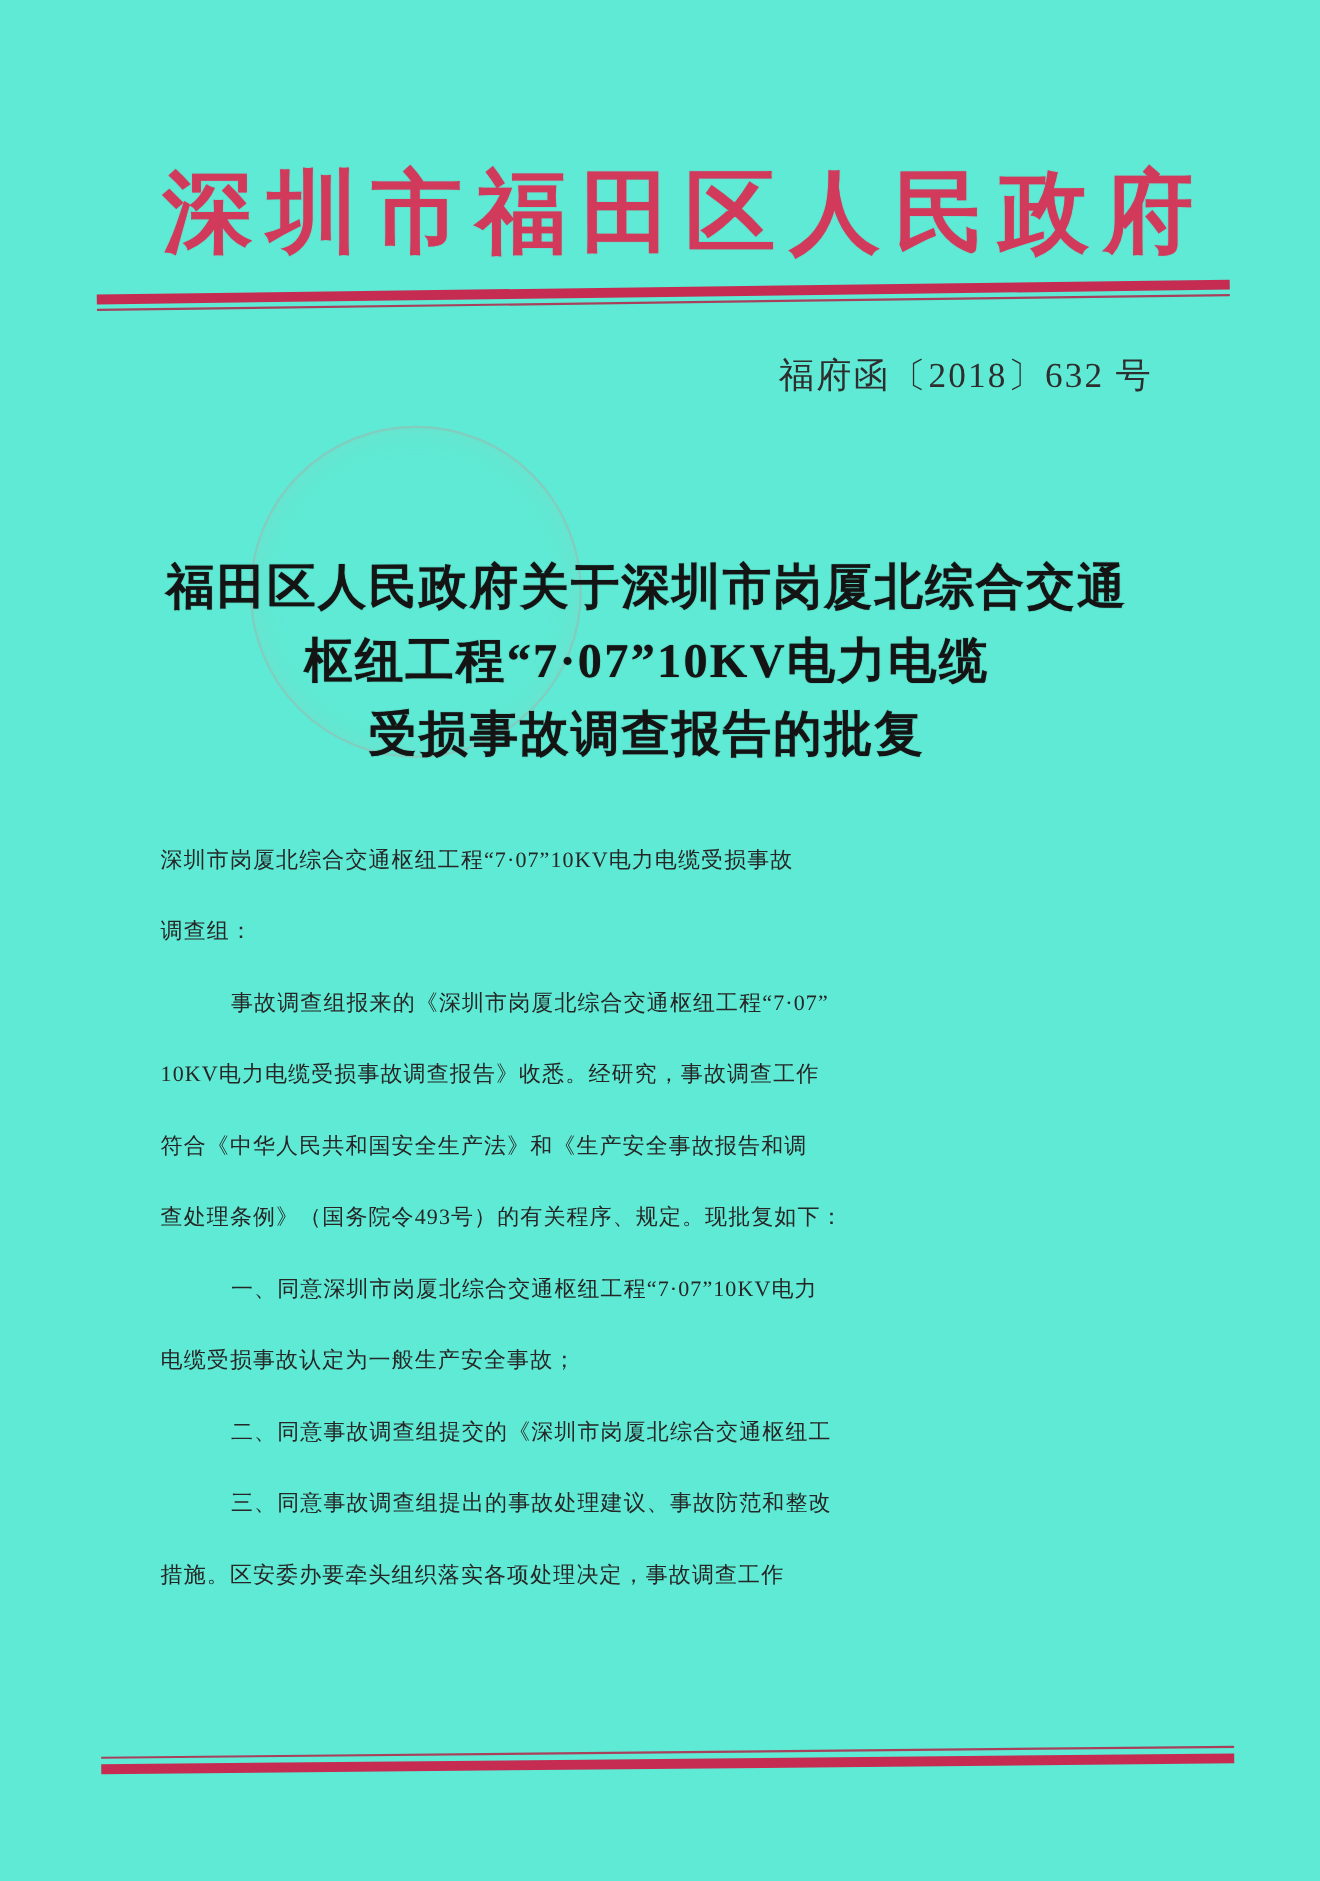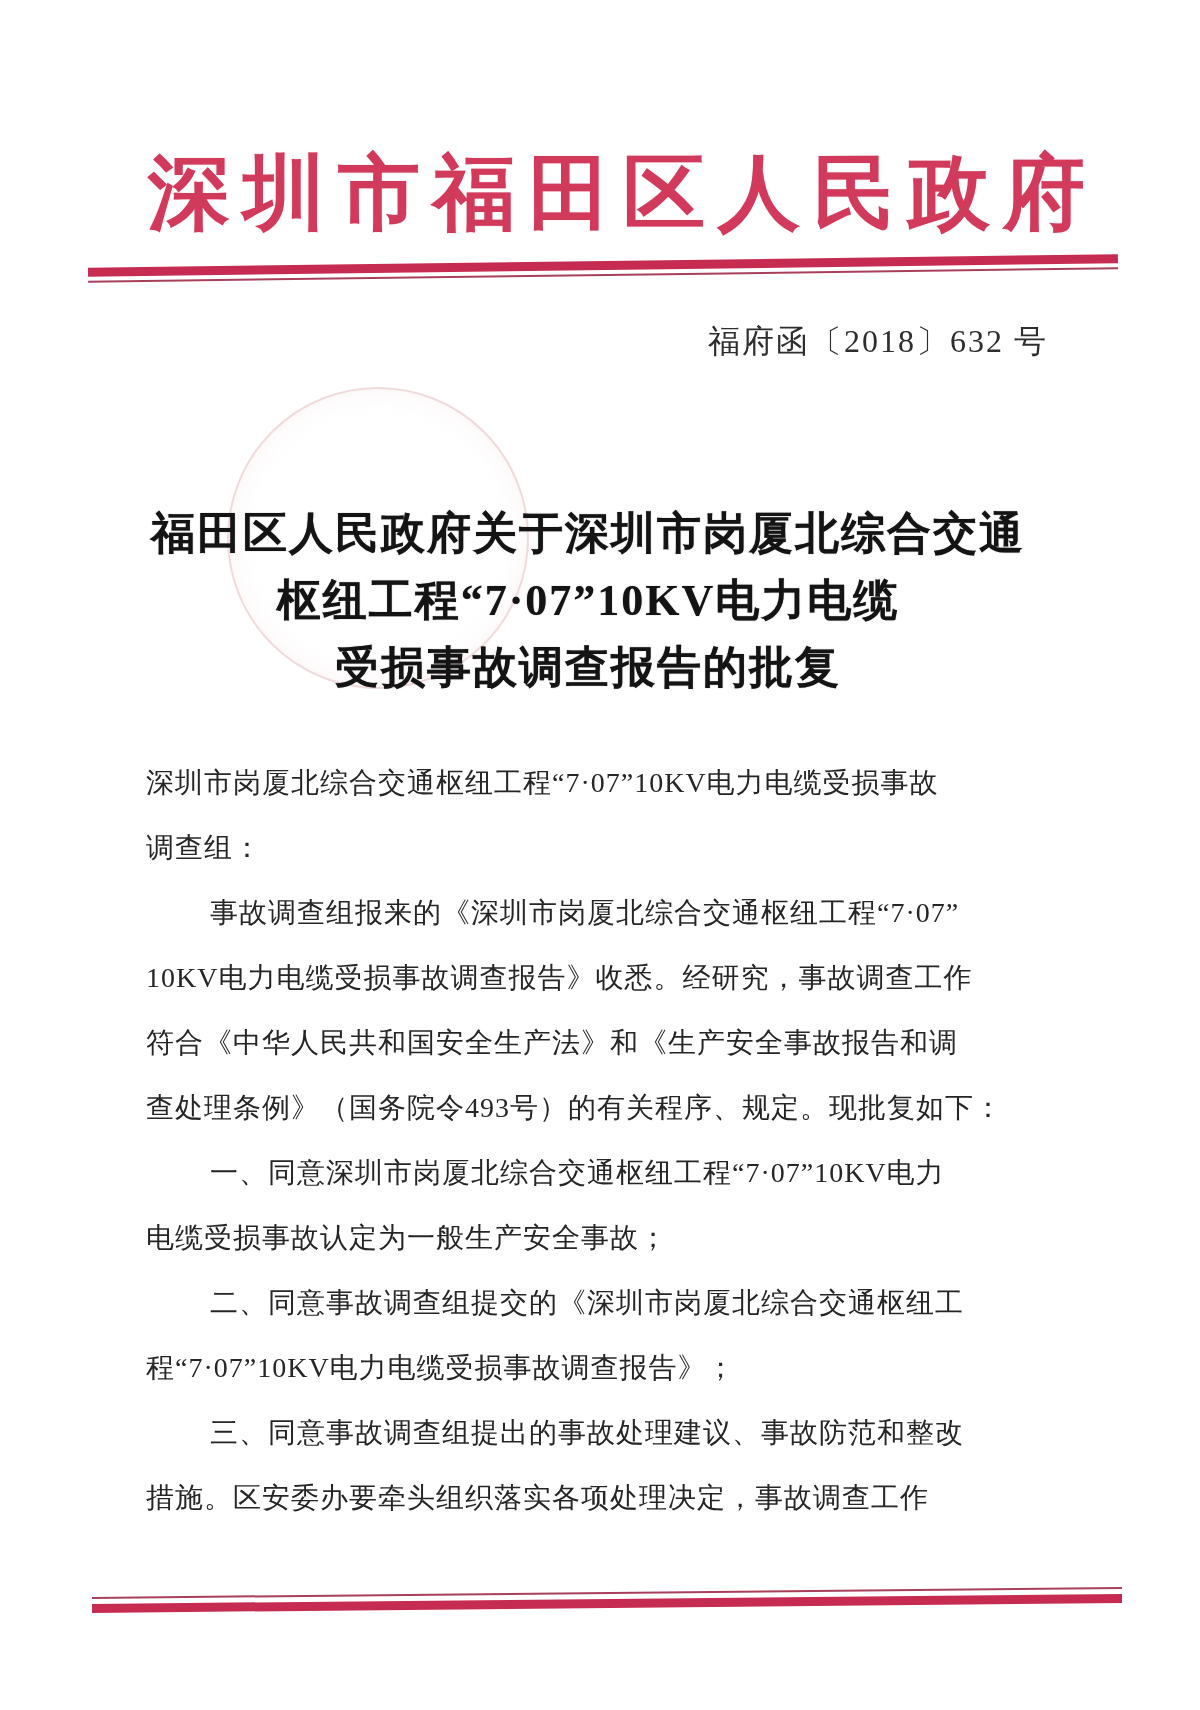--- a/index.html
+++ b/index.html
@@ -5,21 +5,21 @@
   :root{
     --accent:#d23a5c;
     --accent-strong:#c62b52;
     --accent-thin:#a8405c;
   }
   html,body{margin:0;padding:0;background:#e9e9e9;}
   .page{
     position:relative;
     width:1200px;height:1710px;
     margin:0 auto;
-    background:#ffffff;
+    background:#5eead4;
     overflow:hidden;
     font-family:"Liberation Serif","DejaVu Serif",serif;
   }
 
   
   .letterhead{
     position:absolute;top:150px;left:148px;
     font-size:82px;line-height:1.08;
     font-weight:900;color:var(--accent);
     letter-spacing:13px;white-space:nowrap;
@@ -55,21 +55,21 @@
     transform:translateX(-12px);
     text-align:center;
     font-size:44px;line-height:67px;
     font-weight:700;color:#141414;letter-spacing:2px;
     text-shadow:0 0 1px rgba(20,20,20,.6);
   }
 
   
   .body-text{
     position:absolute;top:750px;left:146px;width:936px;
-    font-size:28px;line-height:65px;
+    font-size:20px;line-height:65px;
     color:#262626;letter-spacing:1px;
   }
   .line{height:65px;white-space:nowrap;}
   .indent{padding-left:64px;}
 </style>
 </head>
 <body>
 
 <div class="page">
 
@@ -93,21 +93,20 @@
   <div class="body-text">
     <div class="line">深圳市岗厦北综合交通枢纽工程“7·07”10KV电力电缆受损事故</div>
     <div class="line">调查组：</div>
     <div class="line indent">事故调查组报来的《深圳市岗厦北综合交通枢纽工程“7·07”</div>
     <div class="line">10KV电力电缆受损事故调查报告》收悉。经研究，事故调查工作</div>
     <div class="line">符合《中华人民共和国安全生产法》和《生产安全事故报告和调</div>
     <div class="line">查处理条例》（国务院令493号）的有关程序、规定。现批复如下：</div>
     <div class="line indent">一、同意深圳市岗厦北综合交通枢纽工程“7·07”10KV电力</div>
     <div class="line">电缆受损事故认定为一般生产安全事故；</div>
     <div class="line indent">二、同意事故调查组提交的《深圳市岗厦北综合交通枢纽工</div>
-    <div class="line">程“7·07”10KV电力电缆受损事故调查报告》；</div>
     <div class="line indent">三、同意事故调查组提出的事故处理建议、事故防范和整改</div>
     <div class="line">措施。区安委办要牵头组织落实各项处理决定，事故调查工作</div>
   </div>
 
   <div class="rule rule-bottom">
     <div class="bar-thin"></div>
     <div class="bar-thick"></div>
   </div>
 
 </div>

